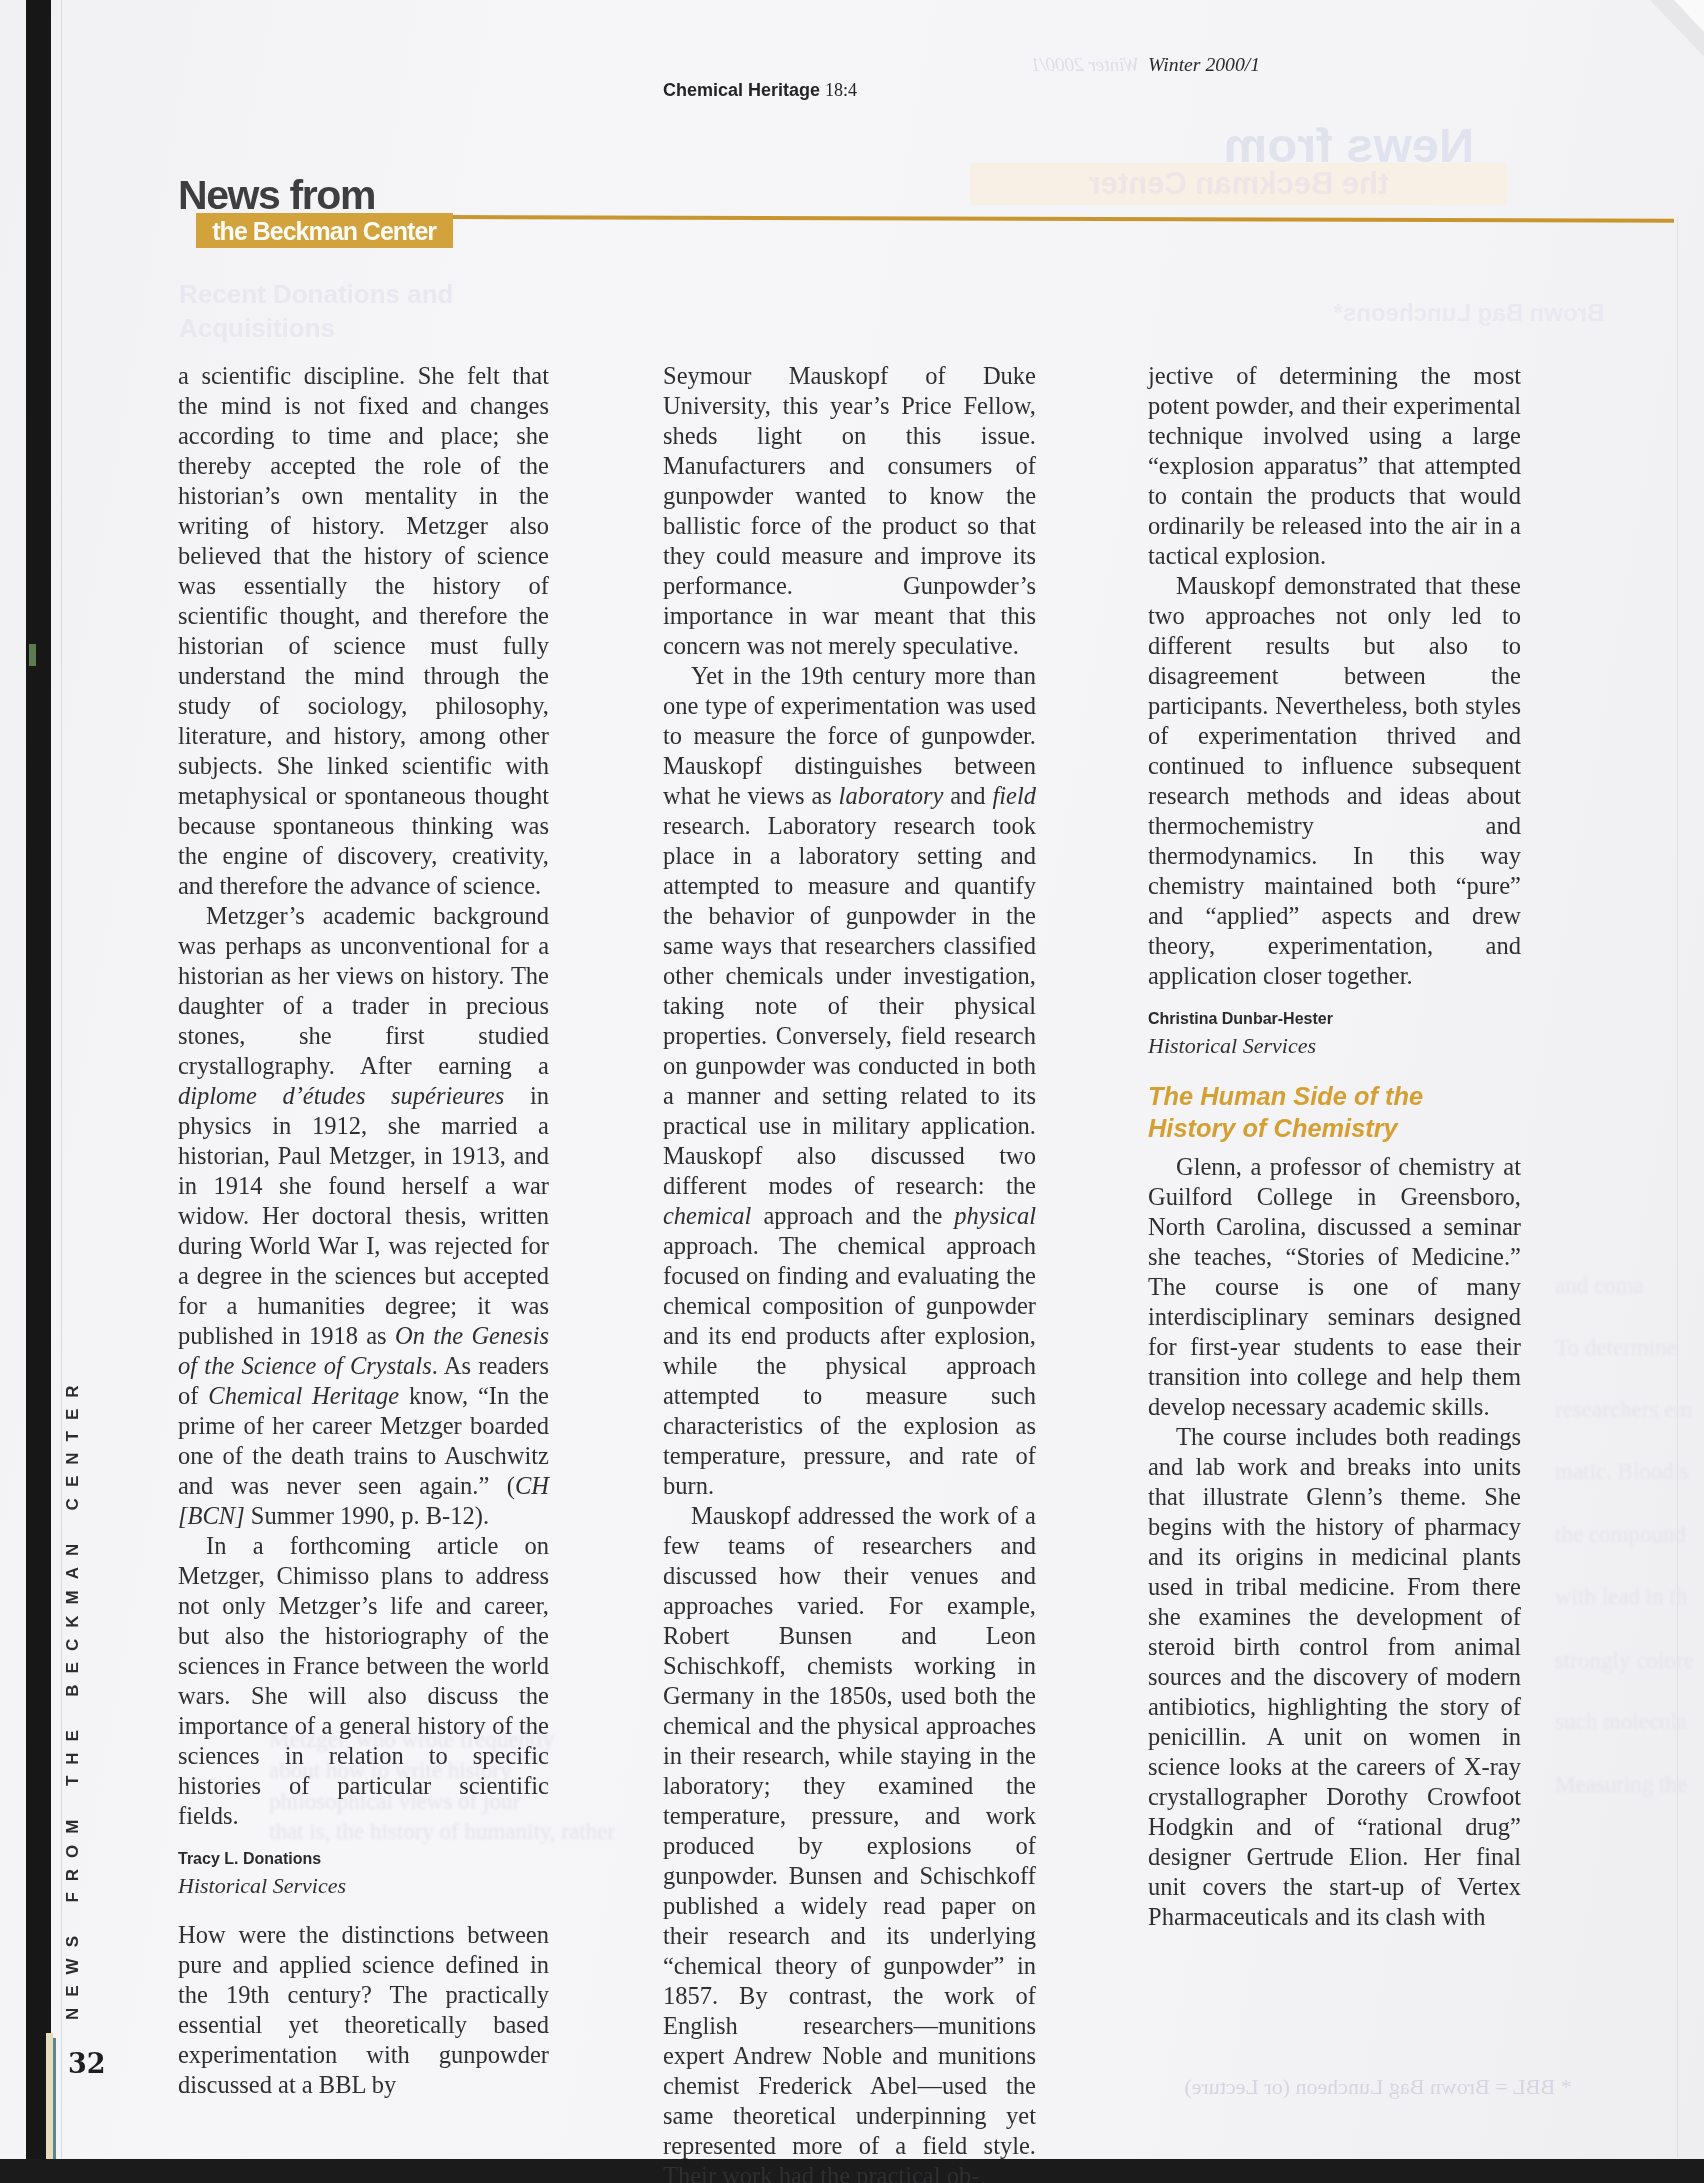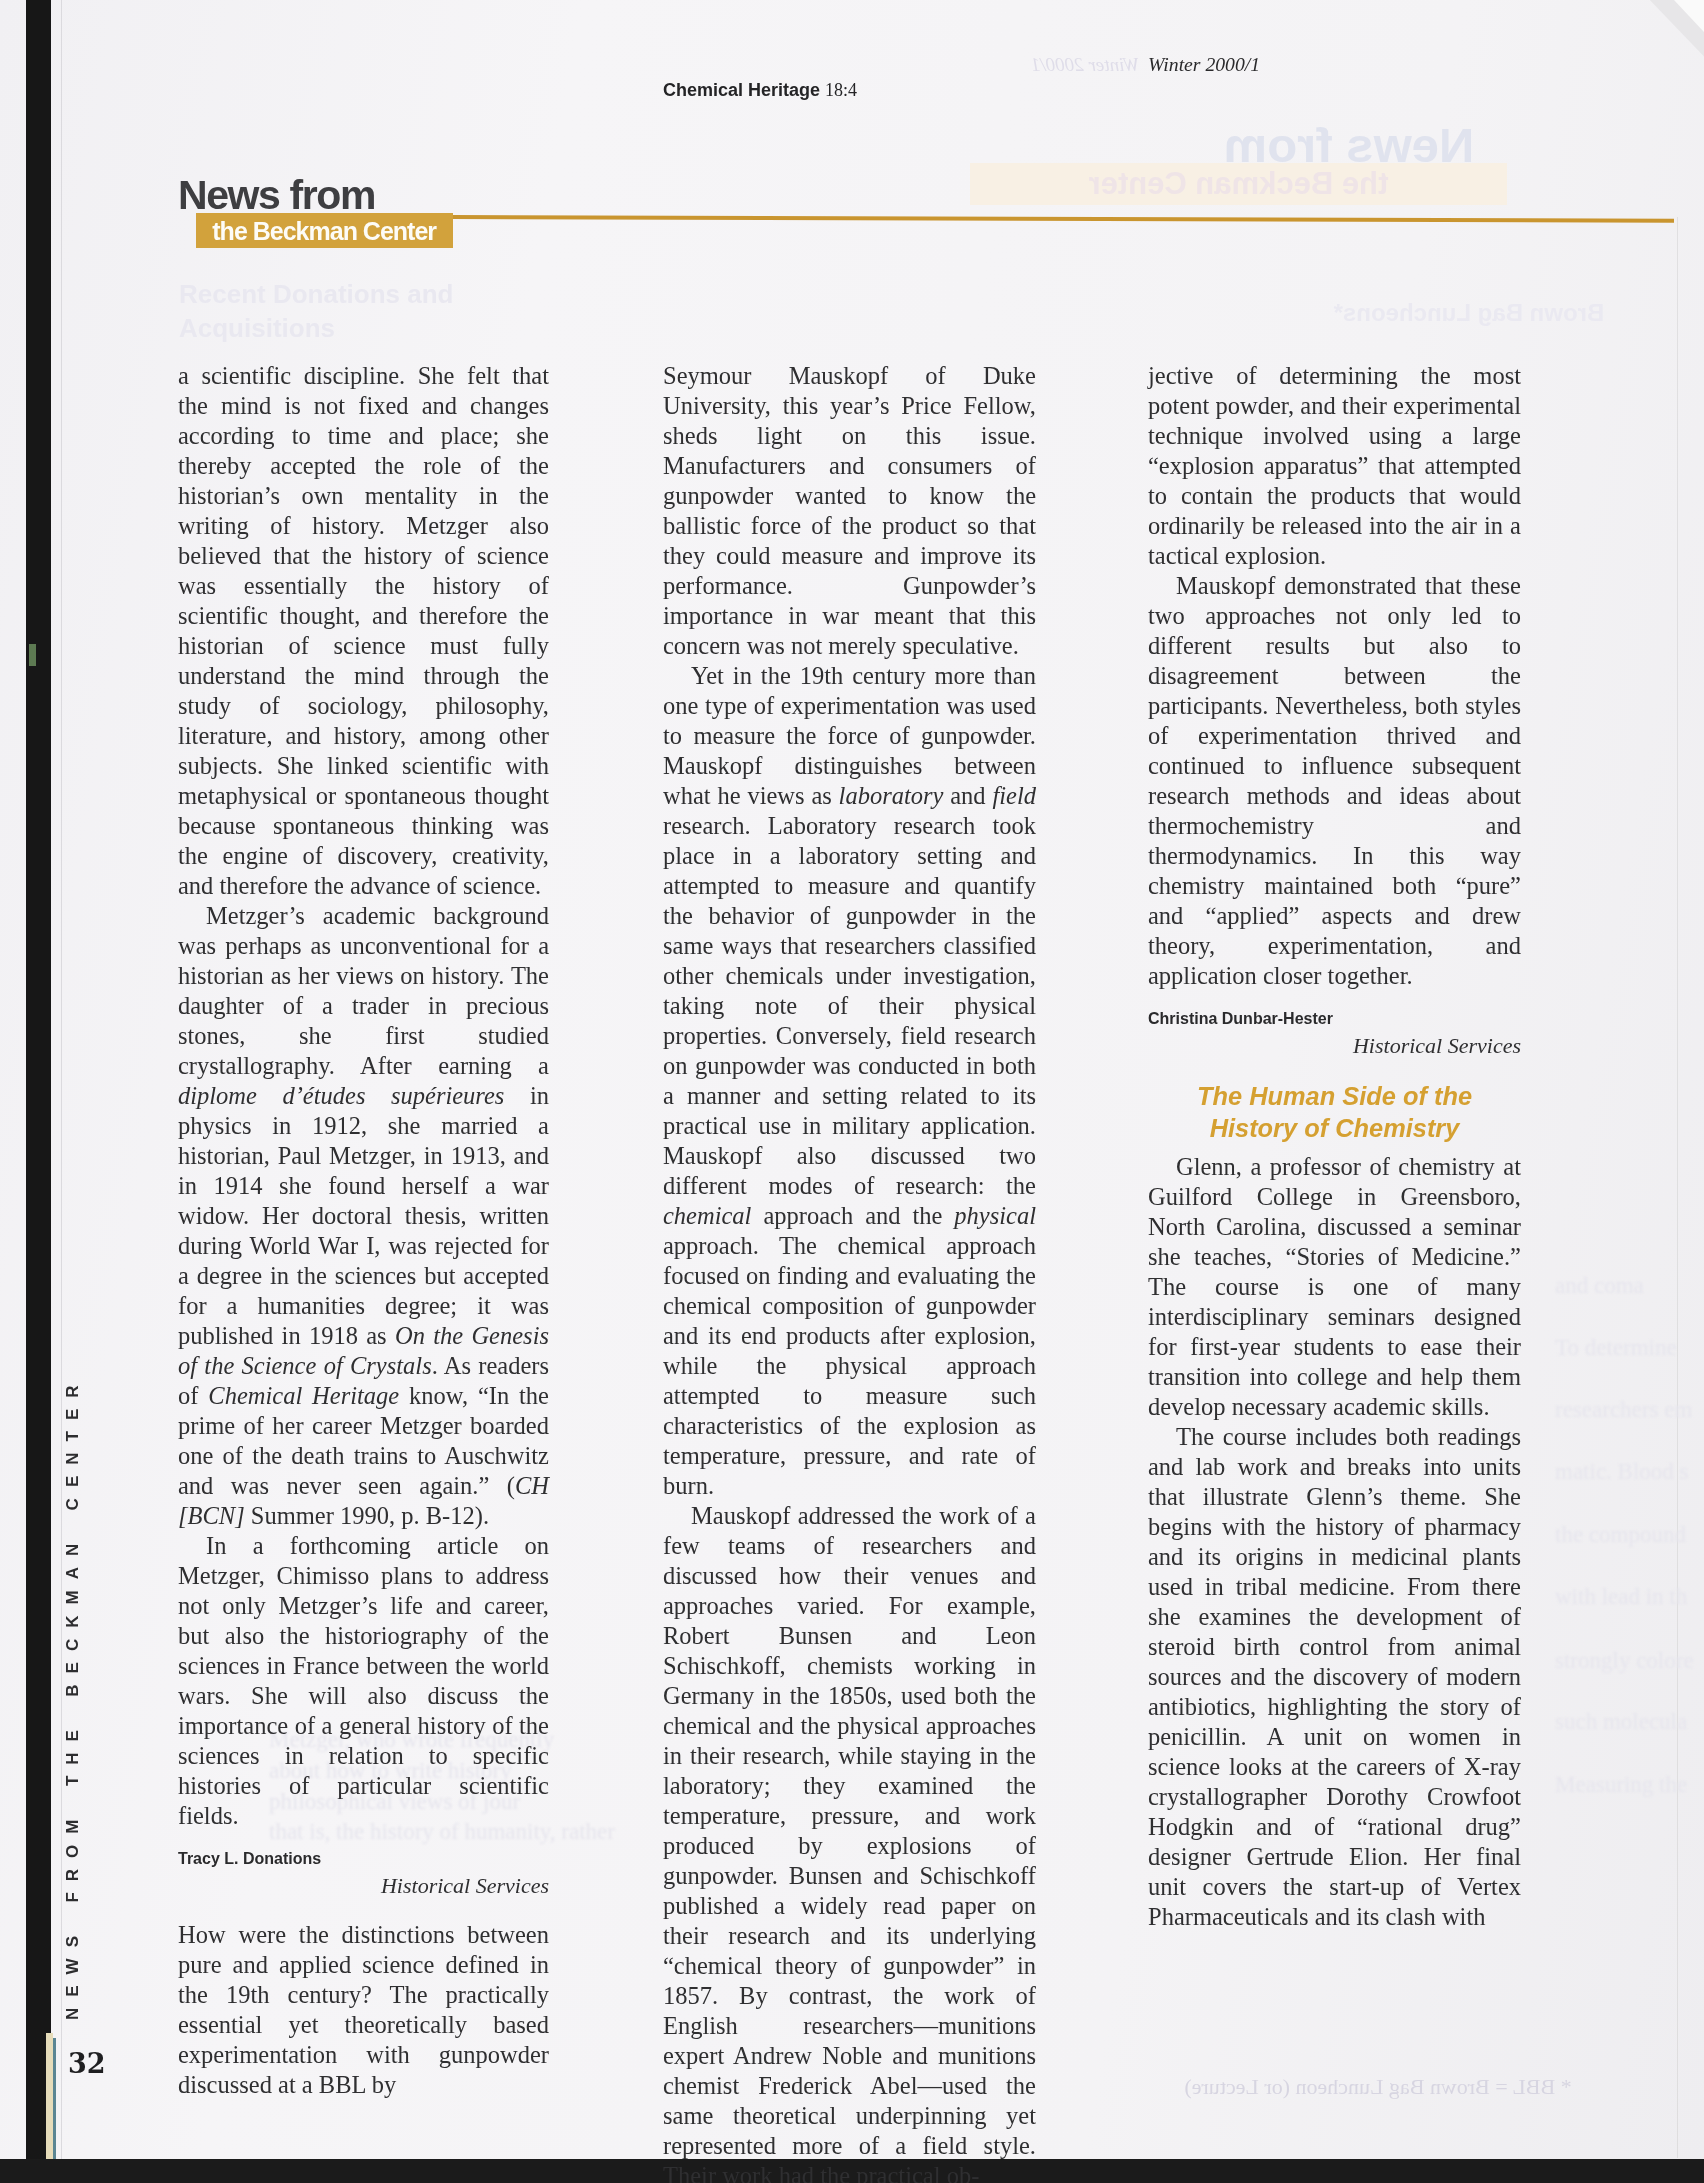--- a/index.html
+++ b/index.html
@@ -33,22 +33,22 @@
   
   .col{position:absolute;top:361px;font-size:24.5px;line-height:30px;text-align:justify;color:#2f2f31;hyphens:auto;-webkit-hyphens:auto;}
   .col-1{left:178px;width:371px;}
   .col-2{left:663px;width:373px;}
   .col-3{left:1148px;width:373px;}
   .col p{margin:0;}
   .col p.ind{text-indent:28px;}
   .it{font-style:italic;}
   .byline{margin:14.4px 0 21px 0;}
   .byline-name{font-family:"Liberation Sans","DejaVu Sans",sans-serif;font-weight:bold;font-size:16px;line-height:27px;color:#2a2a2c;text-align:left;}
-  .byline-dept{font-style:italic;font-size:22px;line-height:27px;text-align:right;}
-  .subhead{margin:0 0 7.7px 0;font-family:"Liberation Sans","DejaVu Sans",sans-serif;font-weight:bold;font-style:italic;font-size:25.4px;line-height:32px;color:#d5a031;text-align:center;}
+  .byline-dept{font-style:italic;font-size:22px;line-height:27px;text-align:left;}
+  .subhead{margin:0 0 7.7px 0;font-family:"Liberation Sans","DejaVu Sans",sans-serif;font-weight:bold;font-style:italic;font-size:25.4px;line-height:32px;color:#d5a031;text-align:left;}
 
   
   .v-banner{position:absolute;left:63px;top:2020px;width:662px;transform:rotate(-90deg);transform-origin:0 0;
     font-family:"Liberation Sans","DejaVu Sans",sans-serif;font-weight:bold;font-size:17px;letter-spacing:11px;word-spacing:6.7px;color:#2d2d2f;white-space:nowrap;}
   .folio{position:absolute;left:68px;top:2048px;font-family:"DejaVu Serif","Liberation Serif",serif;font-weight:bold;font-size:27px;color:#1f1f21;}
 
   
   .ghost{position:absolute;white-space:nowrap;}
   .mirror{transform:scaleX(-1);}
   .ghost-recent{left:179px;top:277px;font-family:"Liberation Sans",sans-serif;font-weight:bold;font-size:26px;line-height:34px;color:#e9e8f0;filter:blur(0.7px);white-space:pre-line;text-align:left;}

